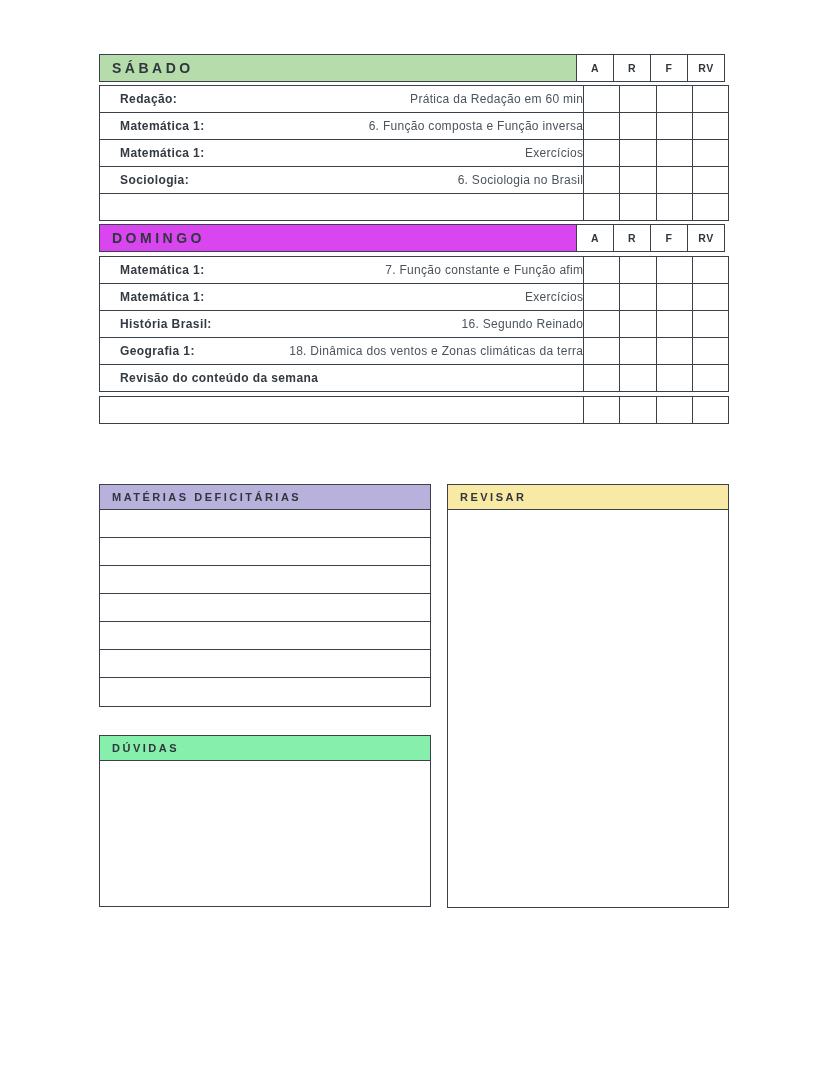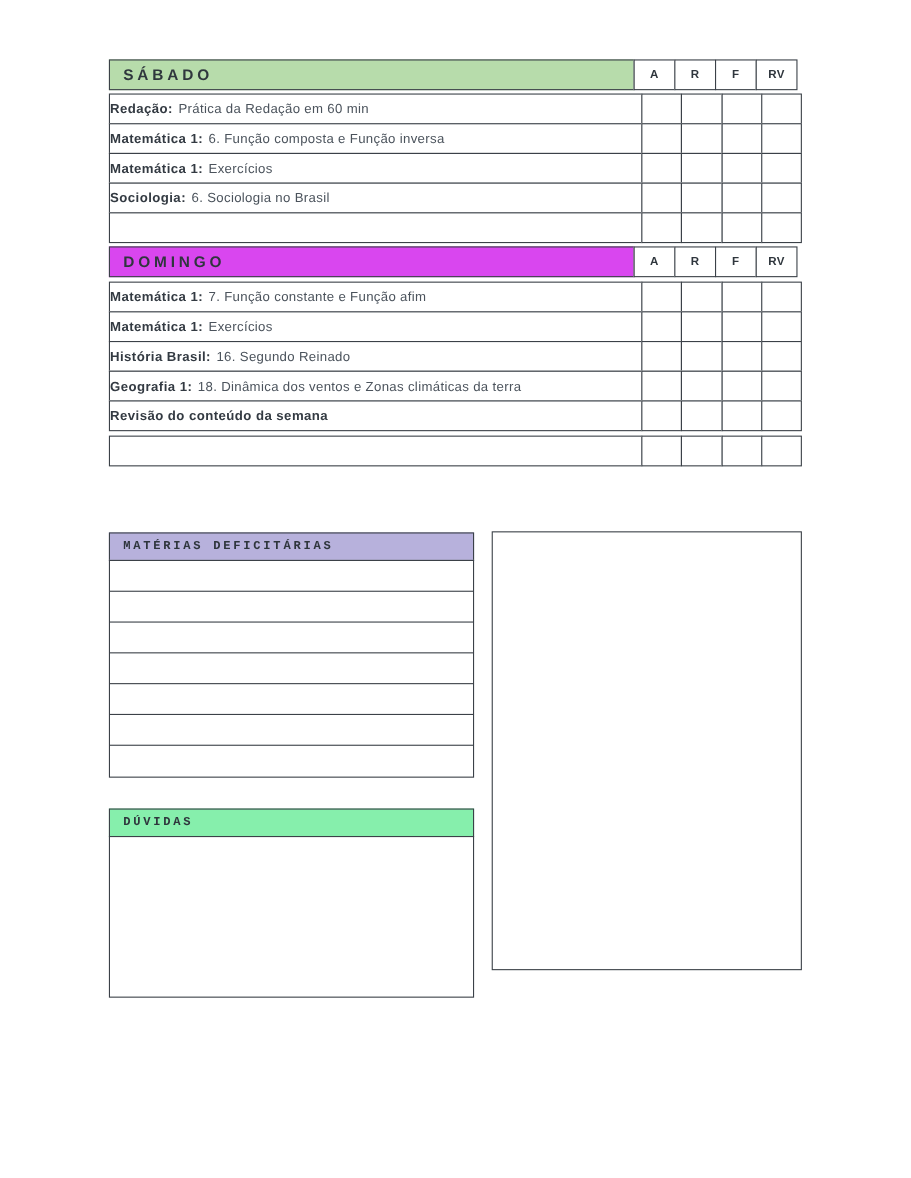--- a/index.html
+++ b/index.html
@@ -40,31 +40,31 @@
     padding-left: 12px;
     font-weight: 700; font-size: 14px;
     letter-spacing: 3.5px;
     color: #2f363d;
   }
   .stat { width: 38px; display: flex; align-items: center; justify-content: center; }
   .stat.hdr { font-weight: 700; font-size: 10.5px; letter-spacing: 0.5px; color: #2f363d; }
   .task {
     width: 496px;
     display: flex; align-items: center;
-    padding-left: 0;
+    padding-left: 20px;
     font-size: 12px; color: #4b535c;
     letter-spacing: 0.3px;
-    white-space: nowrap; overflow: hidden;
+    white-space: nowrap; overflow: hidden; justify-content: space-between;
   }
   .task b { font-weight: 700; color: #333a42; margin-right: 5px; letter-spacing: 0.4px; }
   .gap3 { height: 3px; }
   .gap4 { height: 4px; }
 
   
-  .lower { margin-top: 60px; display: flex; gap: 16px; font-family: Liberation Mono, monospace; }
+  .lower { margin-top: 60px; display: flex; gap: 16px; }
   .col-left { width: 332px; }
   .panel-header {
     height: 26px;
     border: 1px solid #3b4148;
     display: flex; align-items: center;
     padding-left: 12px;
     font-weight: 700; font-size: 11px;
     letter-spacing: 2.5px;
     color: #2f363d;
   }
@@ -255,18 +255,21 @@
       <div class="panel doubts-panel">
         <div class="panel-header" style="background-color: #86efac;">
           <span>DÚVIDAS</span>
         </div>
         <div class="panel-body doubts-body"></div>
       </div>
 
     </div>
 
     <div class="panel review-panel">
+      <div class="panel-header" style="background-color: rgb(248, 233, 164);">
+        <span>REVISAR</span>
+      </div>
       <div class="panel-body review-body"></div>
     </div>
 
   </div>
 
 </div>
 
 </body></html>

